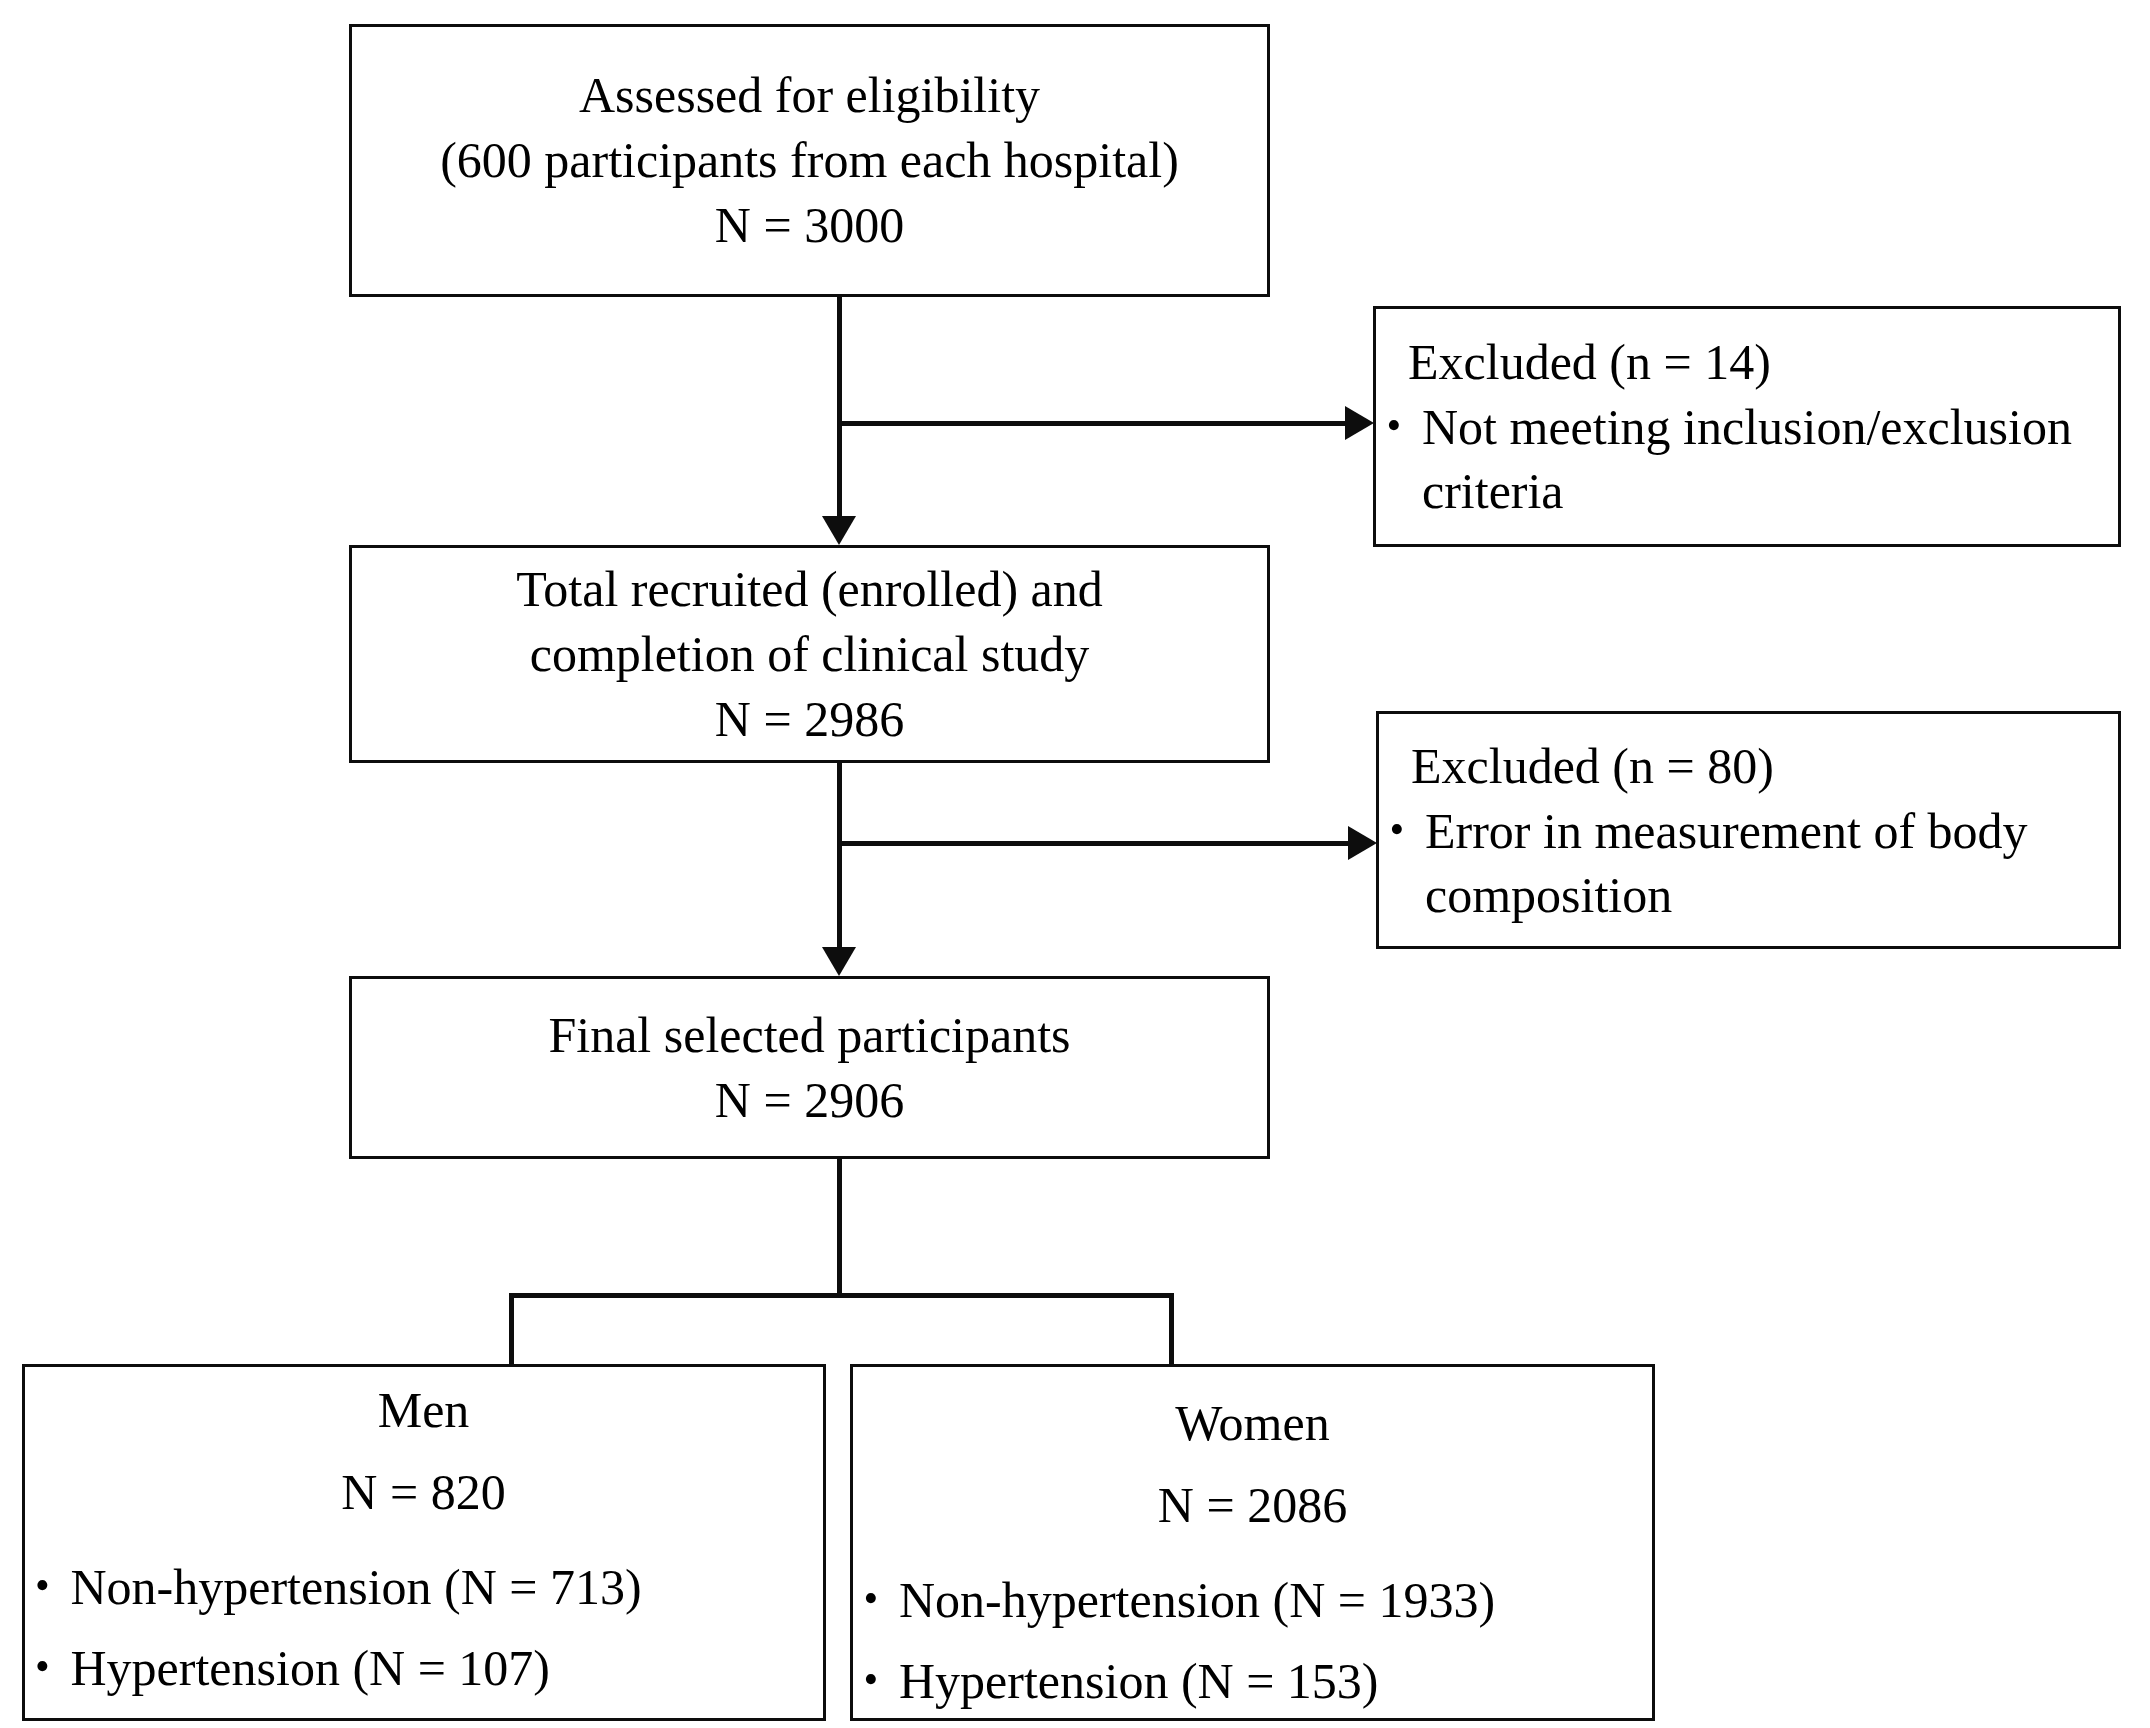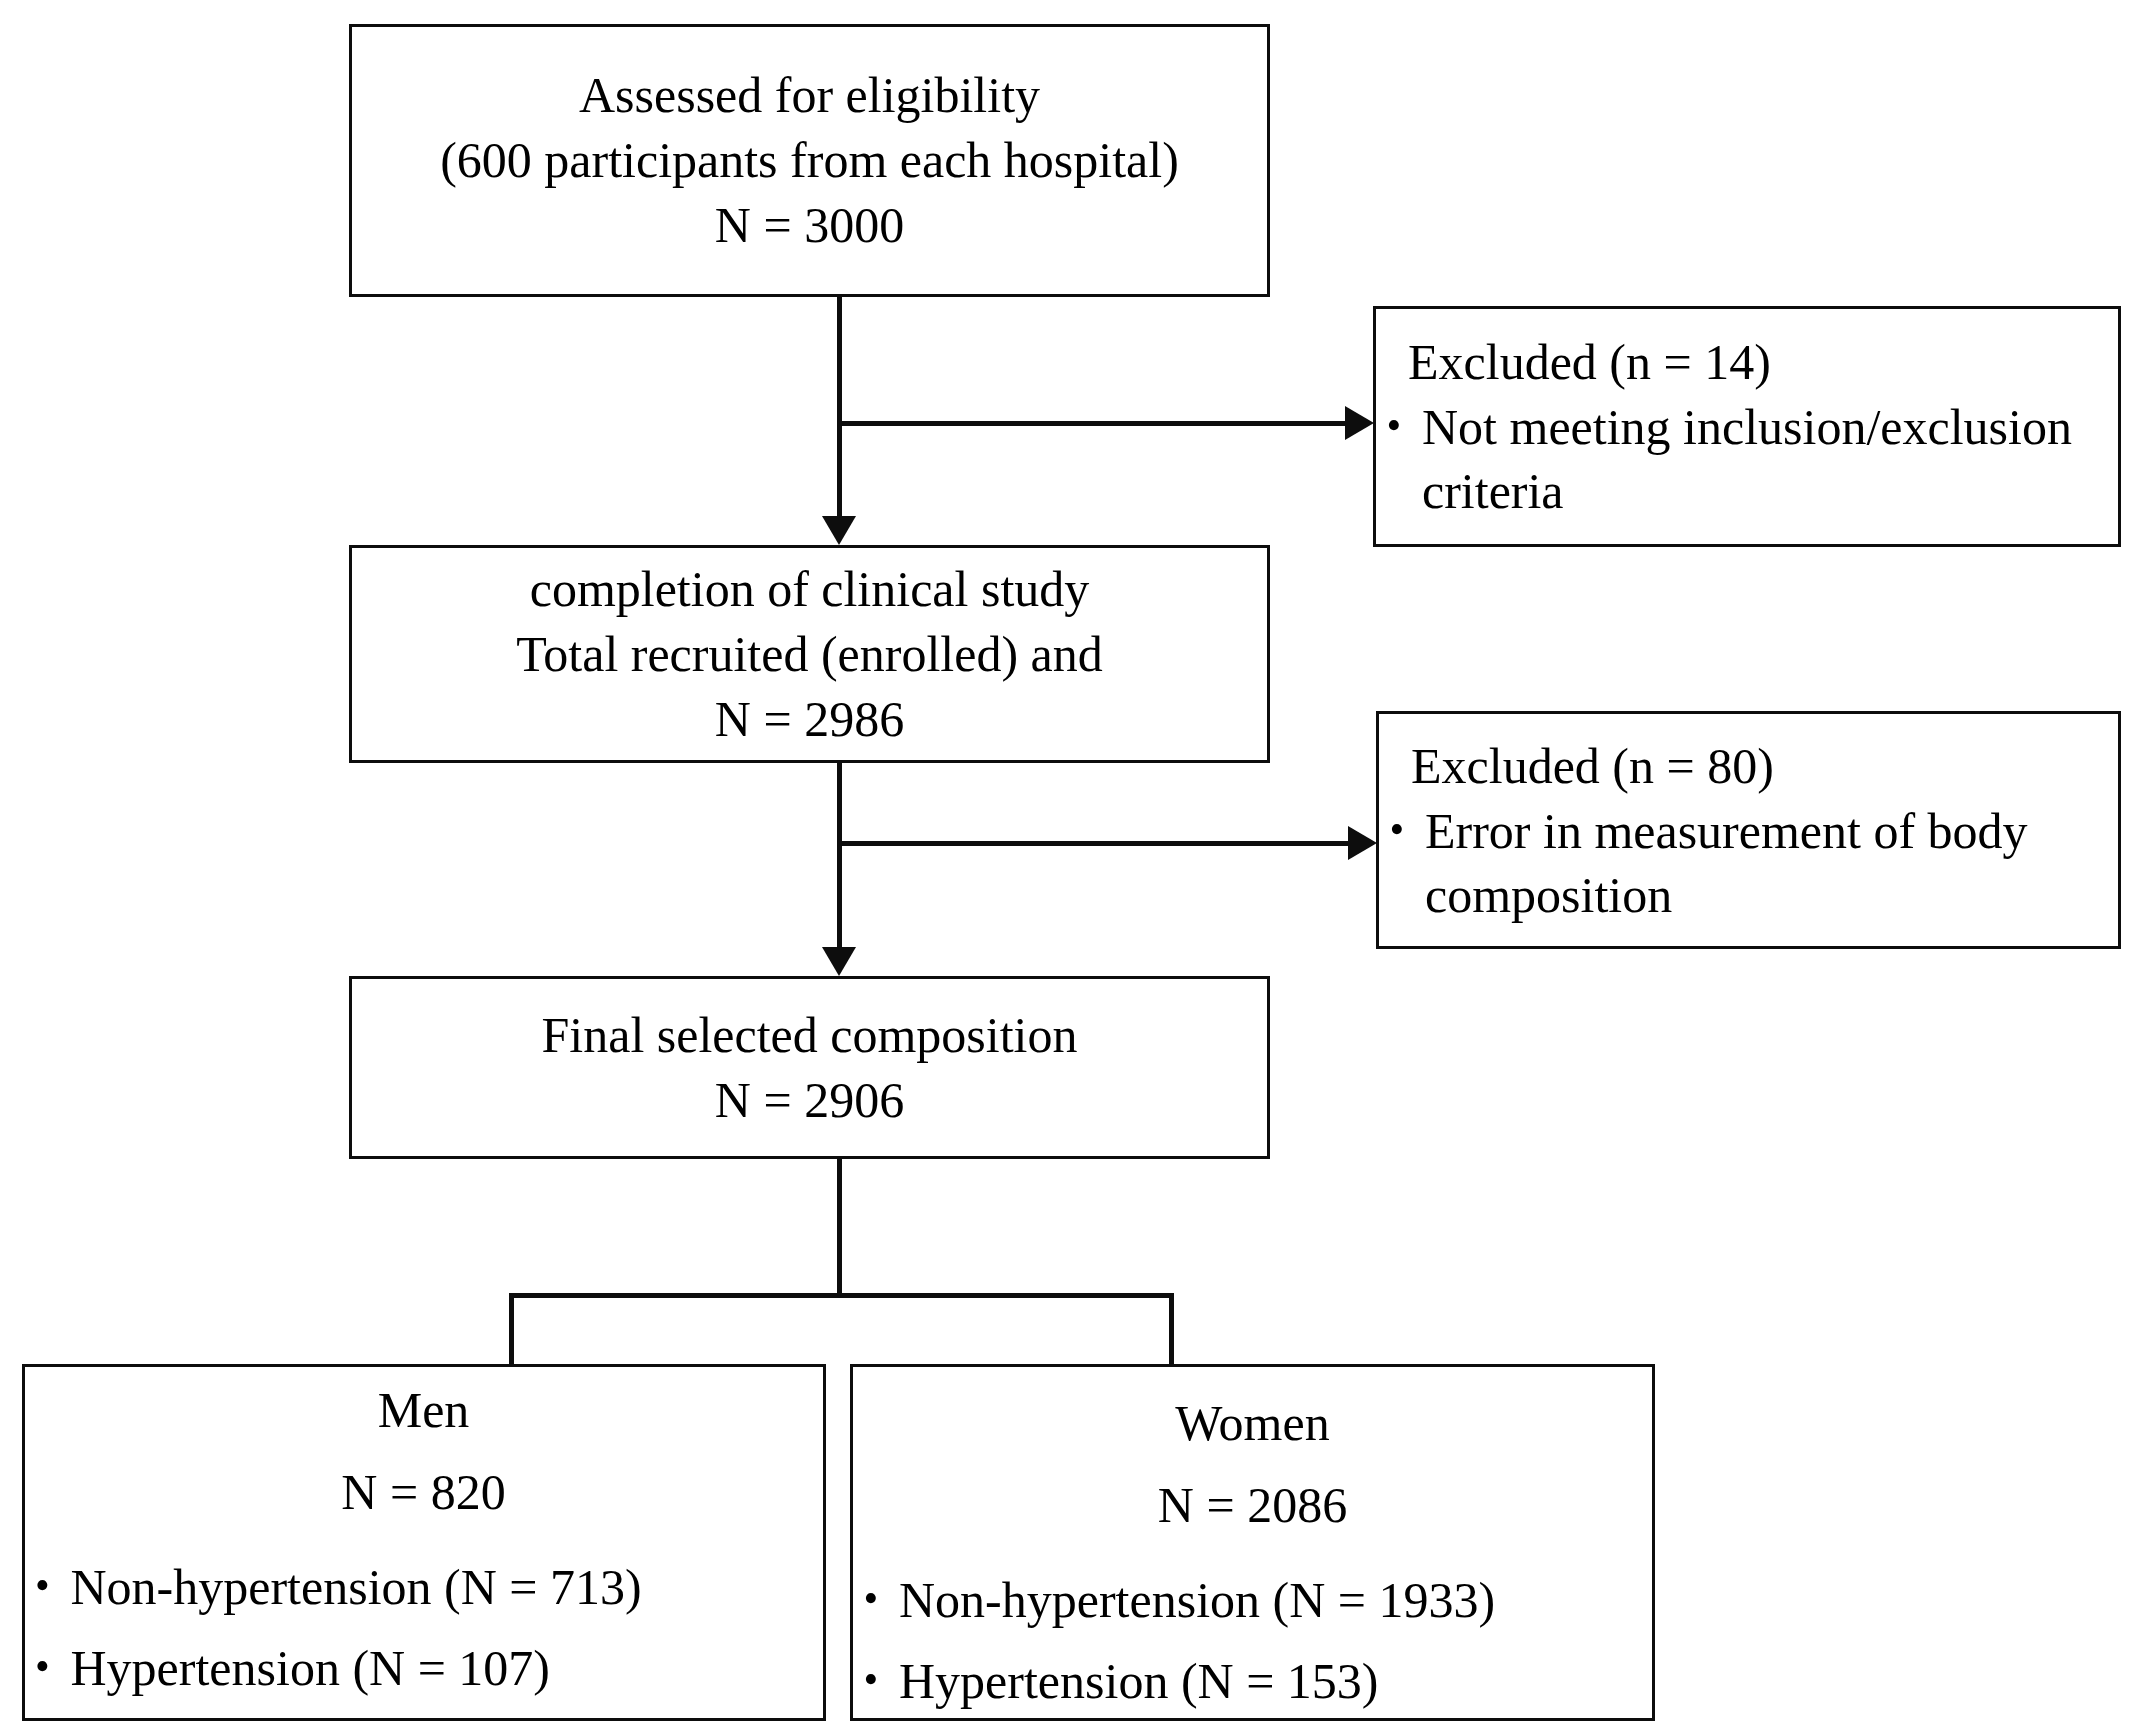--- a/index.html
+++ b/index.html
@@ -109,40 +109,40 @@
   <div class="arrow-right" style="left:1345px; top:406px;"></div>
 
   <div class="node" style="left:1373px; top:306px; width:748px; height:241px;">
     <div class="box-head">Excluded (n = 14)</div>
     <ul class="bullets">
       <li>Not meeting inclusion/exclusion criteria</li>
     </ul>
   </div>
 
   <div class="node center" style="left:349px; top:545px; width:921px; height:218px;">
+    <div class="line">Total recruited (enrolled) and</div>
     <div class="line">completion of clinical study</div>
-    <div class="line">Total recruited (enrolled) and</div>
     <div class="line">N = 2986</div>
   </div>
 
   <div class="vline" style="left:837px; top:763px; height:186px;"></div>
   <div class="arrow-down" style="left:822px; top:947px;"></div>
 
   <div class="hline" style="left:837px; top:841px; width:512px;"></div>
   <div class="arrow-right" style="left:1348px; top:826px;"></div>
 
   <div class="node" style="left:1376px; top:711px; width:745px; height:238px;">
     <div class="box-head">Excluded (n = 80)</div>
     <ul class="bullets">
       <li>Error in measurement of body composition</li>
     </ul>
   </div>
 
   <div class="node center" style="left:349px; top:976px; width:921px; height:183px;">
-    <div class="line">Final selected composition</div>
+    <div class="line">Final selected participants</div>
     <div class="line">N = 2906</div>
   </div>
 
   <div class="vline" style="left:837px; top:1159px; height:136px;"></div>
   <div class="hline" style="left:509px; top:1293px; width:665px;"></div>
   <div class="vline" style="left:509px; top:1293px; height:73px;"></div>
   <div class="vline" style="left:1169px; top:1293px; height:73px;"></div>
 
   <div class="node" style="left:21.5px; top:1364px; width:804px; height:357px; justify-content:flex-start; padding-top:11px;">
     <div class="line gender-head">Men</div>

